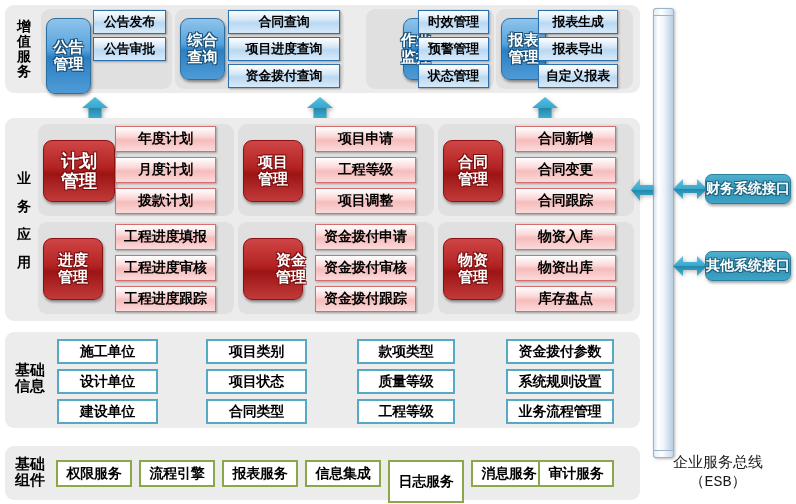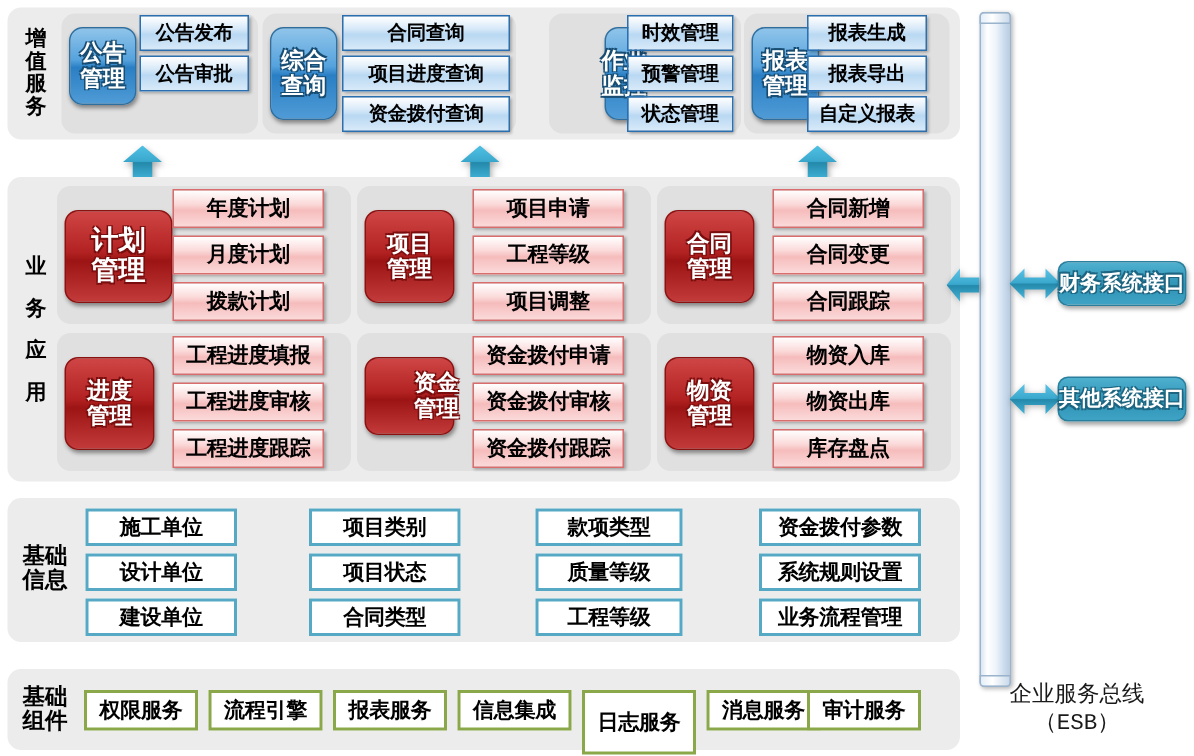--- a/index.html
+++ b/index.html
@@ -172,21 +172,21 @@
   <div class="band" style="left:5px; top:5px; width:635px; height:88px;"></div>
 
   <div class="side-label" style="left:8px; top:6px; width:32px; height:86px; font-size:14px;">
     <span>增</span>
     <span>值</span>
     <span>服</span>
     <span>务</span>
   </div>
 
   <div class="group" style="left:41px; top:9px; width:131px; height:80px;"></div>
-  <div class="module blue" style="left:46px; top:18px; width:45px; height:52px; font-size:15px;">
+  <div class="module blue" style="left:46px; top:18px; width:45px; height:76px; font-size:15px;">
     <span>公告</span>
     <span>管理</span>
   </div>
   <div class="item blue" style="left:93px; top:10px; width:73px; height:24px; font-size:13px;">公告发布</div>
   <div class="item blue" style="left:93px; top:37px; width:73px; height:24px; font-size:13px;">公告审批</div>
 
   <div class="group" style="left:175px; top:9px; width:169px; height:80px;"></div>
   <div class="module blue" style="left:180px; top:18px; width:45px; height:62px; font-size:15px;">
     <span>综合</span>
     <span>查询</span>
@@ -276,21 +276,21 @@
   <div class="group" style="left:38px; top:222px; width:196px; height:92px;"></div>
   <div class="module red" style="left:43px; top:238px; width:60px; height:62px; font-size:15px;">
     <span>进度</span>
     <span>管理</span>
   </div>
   <div class="item red" style="left:115px; top:224px; width:101px; height:26px; font-size:14px;">工程进度填报</div>
   <div class="item red" style="left:115px; top:255px; width:101px; height:26px; font-size:14px;">工程进度审核</div>
   <div class="item red" style="left:115px; top:286px; width:101px; height:26px; font-size:14px;">工程进度跟踪</div>
 
   <div class="group" style="left:238px; top:222px; width:196px; height:92px;"></div>
-  <div class="module red" style="left:243px; top:238px; width:60px; height:52px; font-size:15px;padding-left:36px;">
+  <div class="module red" style="left:243px; top:238px; width:60px; height:62px; font-size:15px;padding-left:36px;">
     <span>资金</span>
     <span>管理</span>
   </div>
   <div class="item red" style="left:315px; top:224px; width:101px; height:26px; font-size:14px;">资金拨付申请</div>
   <div class="item red" style="left:315px; top:255px; width:101px; height:26px; font-size:14px;">资金拨付审核</div>
   <div class="item red" style="left:315px; top:286px; width:101px; height:26px; font-size:14px;">资金拨付跟踪</div>
 
   <div class="group" style="left:438px; top:222px; width:196px; height:92px;"></div>
   <div class="module red" style="left:443px; top:238px; width:60px; height:62px; font-size:15px;">
     <span>物资</span>

